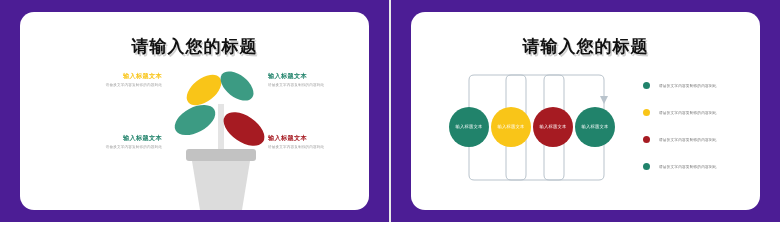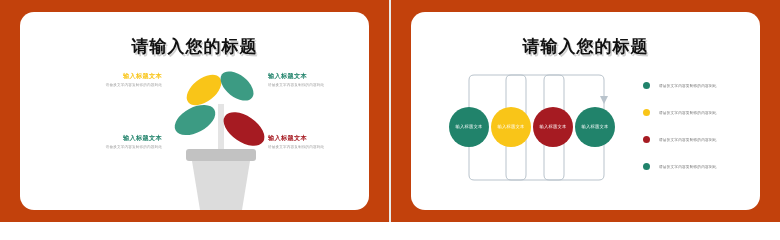--- a/index.html
+++ b/index.html
@@ -16,21 +16,21 @@
   #deck {
     width: 780px;
     height: 222px;
     display: flex;
     background: #e9e9e9;
   }
   .slide {
     position: relative;
     width: 389px;
     height: 222px;
-    background: #c2410c;
+    background: #4c1d95;
     overflow: hidden;
   }
   .slide + .slide { margin-left: 2px; }
 
   .card {
     position: absolute;
     left: 20px;
     top: 12px;
     right: 20px;
     bottom: 12px;

